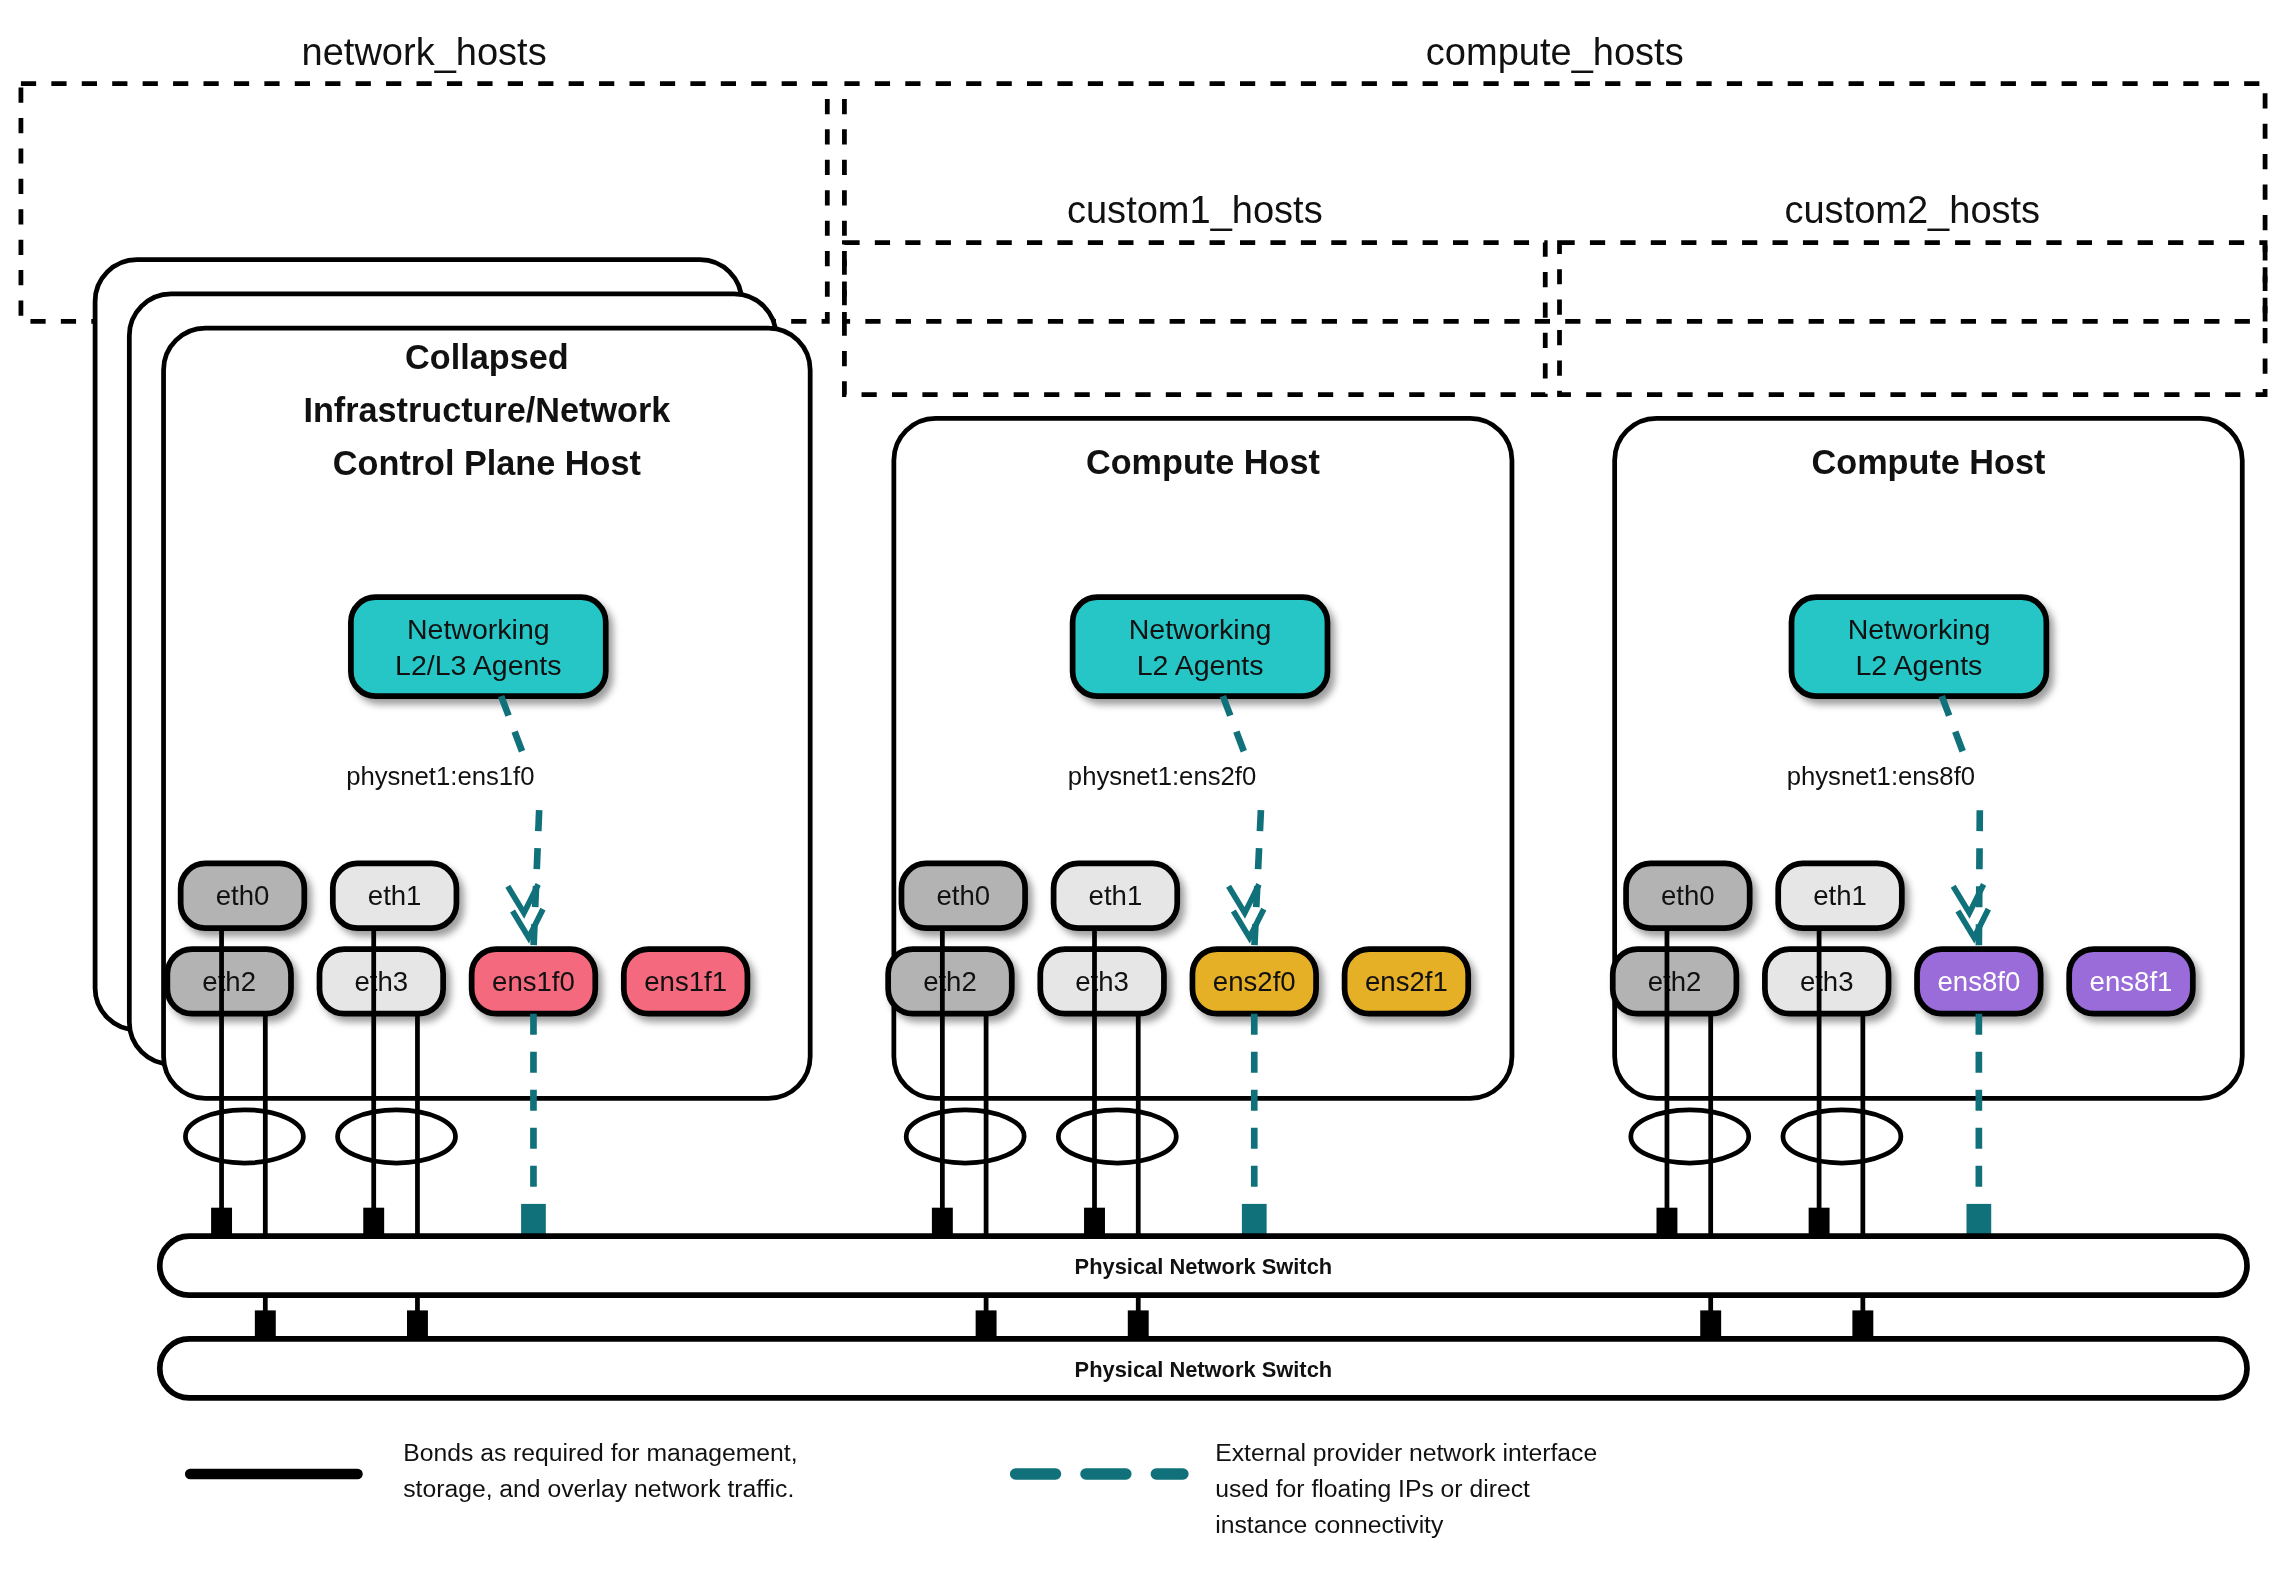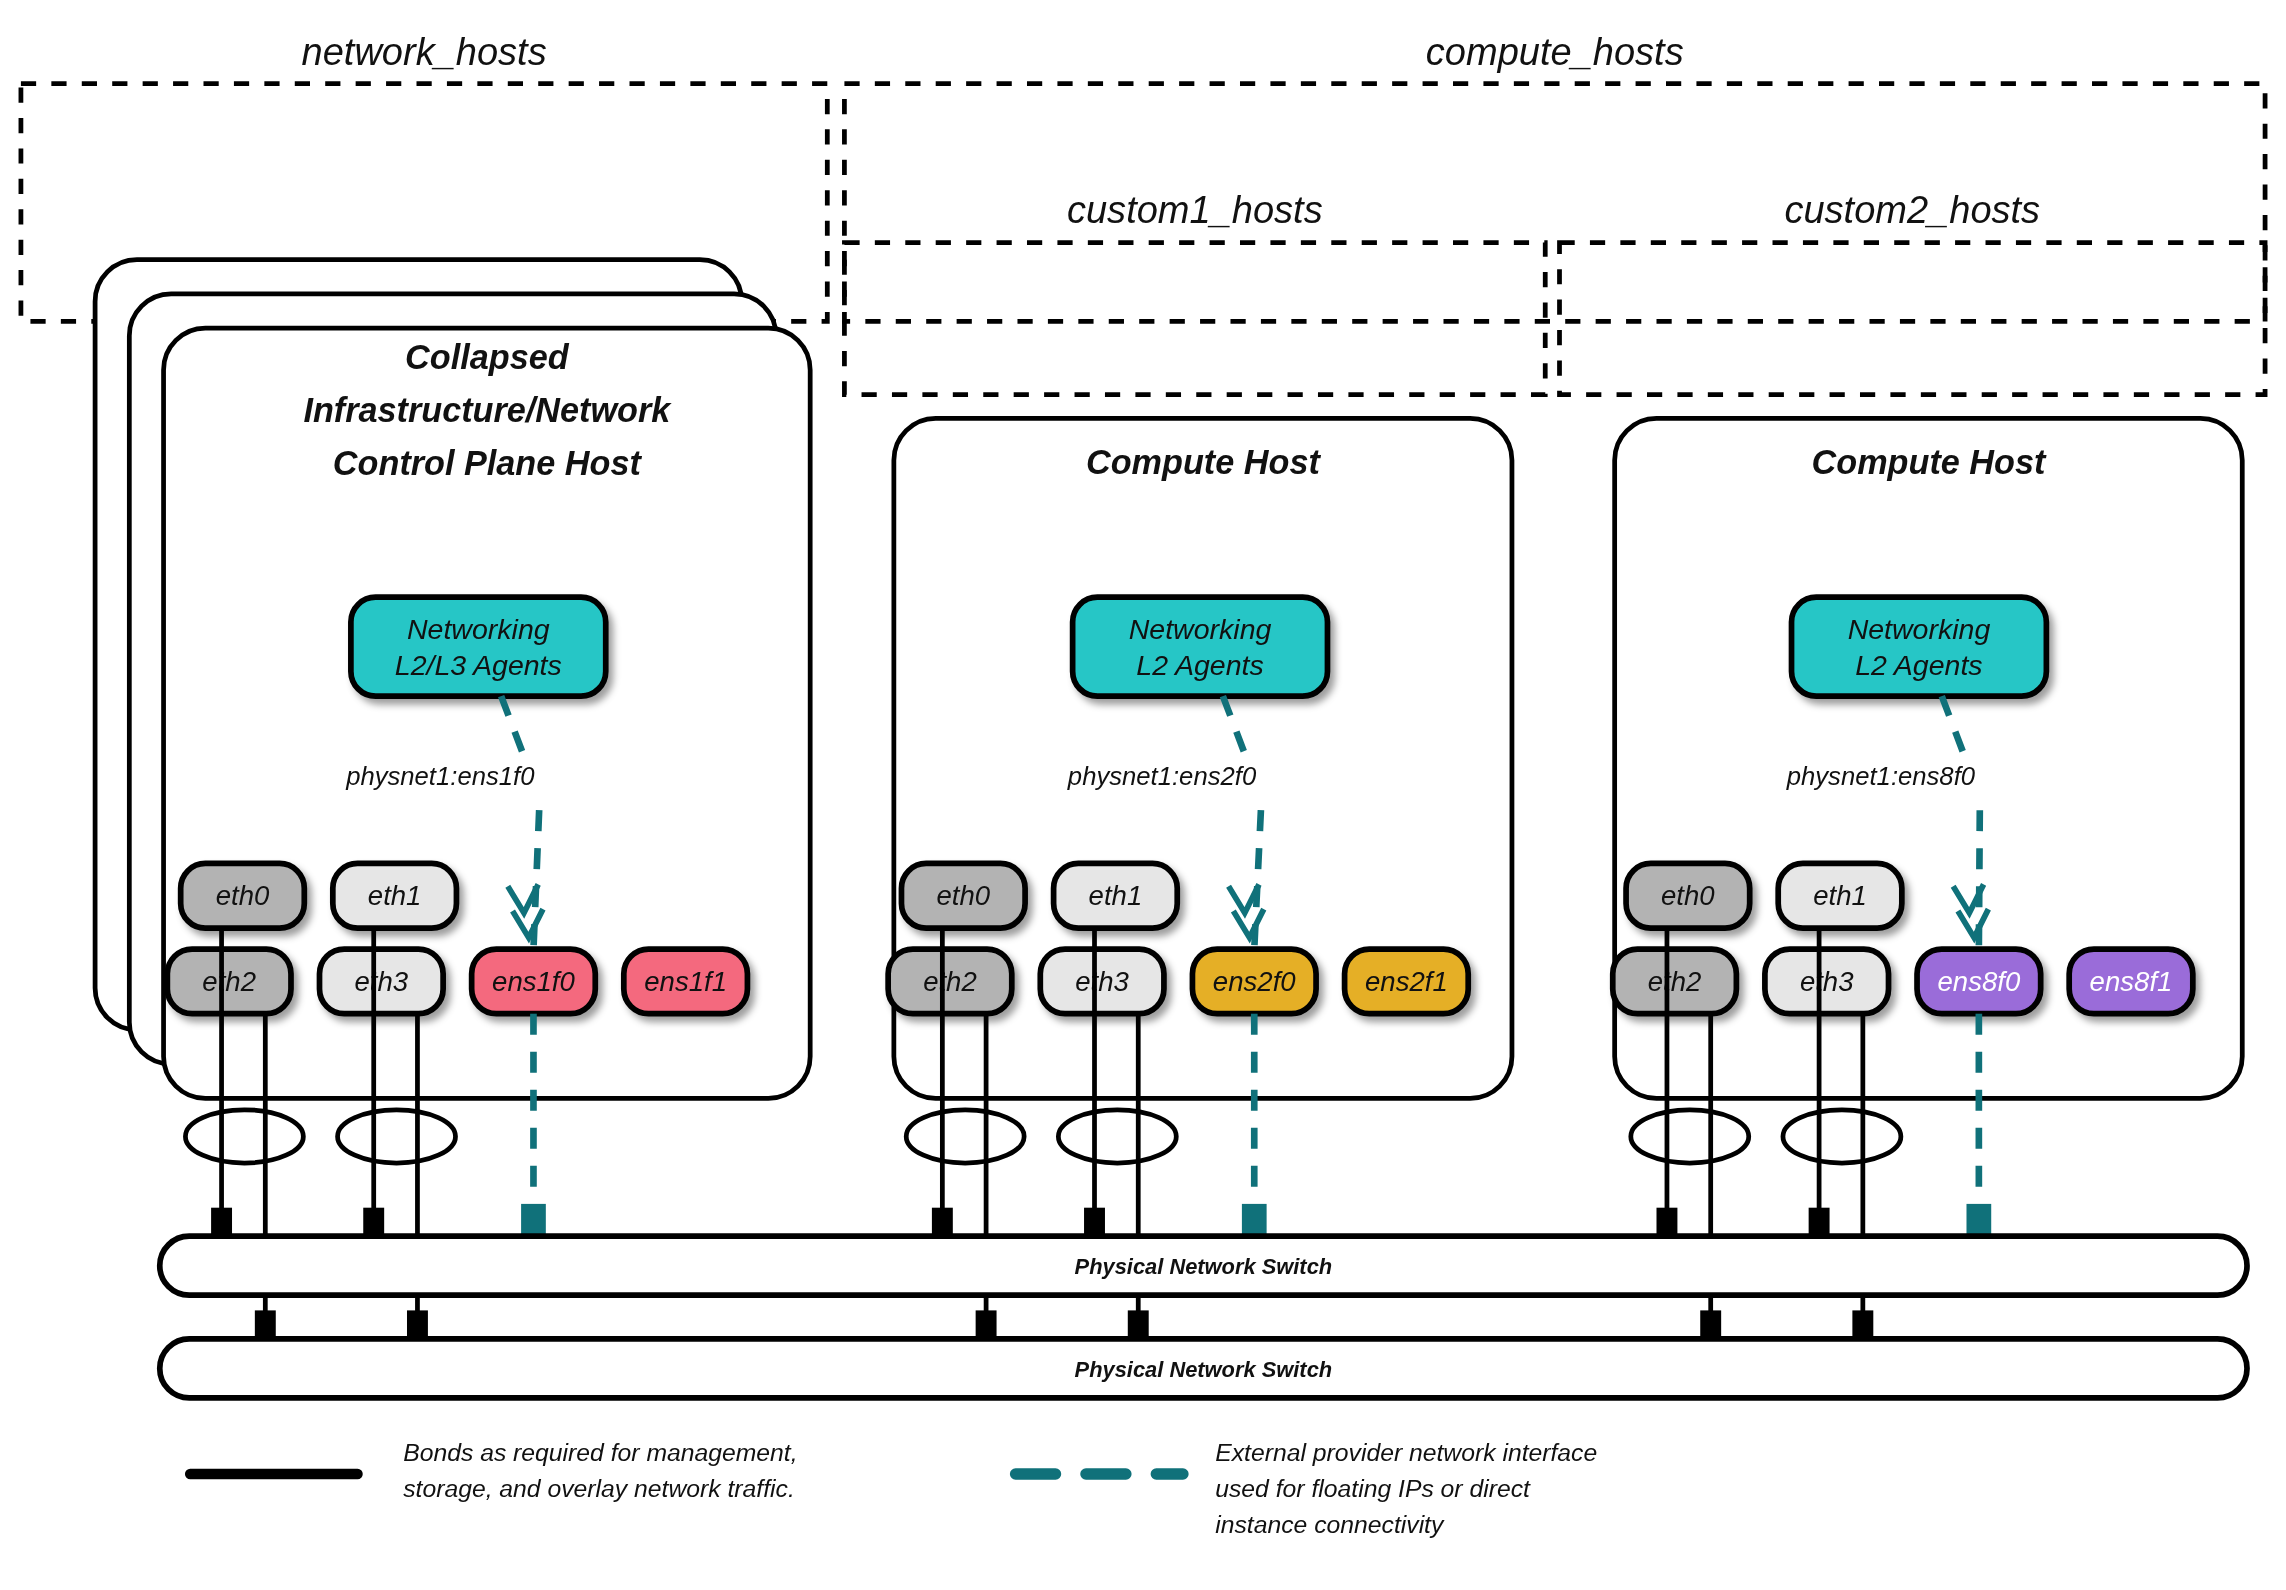--- a/index.html
+++ b/index.html
@@ -1,18 +1,18 @@
 <!DOCTYPE html>
 <html style="font-size:15px"><head>
 <meta charset="utf-8">
 <title>OpenStack Network Topology Diagram</title>
 <style>
   html,body{margin:0;padding:0;background:#ffffff;}
   body{width:2286px;height:1590px;font-family:"Liberation Sans",sans-serif;overflow:hidden;}
-  #stage{position:relative;width:2286px;height:1590px;background:#fff;font-style:italic;}
+  #stage{position:relative;width:2286px;height:1590px;background:#fff;}
   svg#diagram{position:absolute;left:0;top:0;width:2286px;height:1590px;}
   .grp-label{font-family:"Liberation Sans",sans-serif;font-size:40px;fill:#111;text-anchor:middle;}
   .host-title{font-family:"Liberation Sans",sans-serif;font-size:36px;font-weight:bold;fill:#111;text-anchor:middle;}
   .agent-label{font-family:"Liberation Sans",sans-serif;font-size:30px;fill:#111;text-anchor:middle;}
   .nic-label{font-family:"Liberation Sans",sans-serif;font-size:29px;fill:#111;text-anchor:middle;}
   .nic-label.light{fill:#ffffff;}
   .physnet-label{font-family:"Liberation Sans",sans-serif;font-size:27px;fill:#111;text-anchor:middle;}
   .switch-label{font-family:"Liberation Sans",sans-serif;font-size:23px;font-weight:bold;fill:#111;text-anchor:middle;}
   .legend-text{font-family:"Liberation Sans",sans-serif;font-size:26px;fill:#111;}
   .group-box{fill:none;stroke:#000;stroke-width:5;stroke-dasharray:16 16;}

